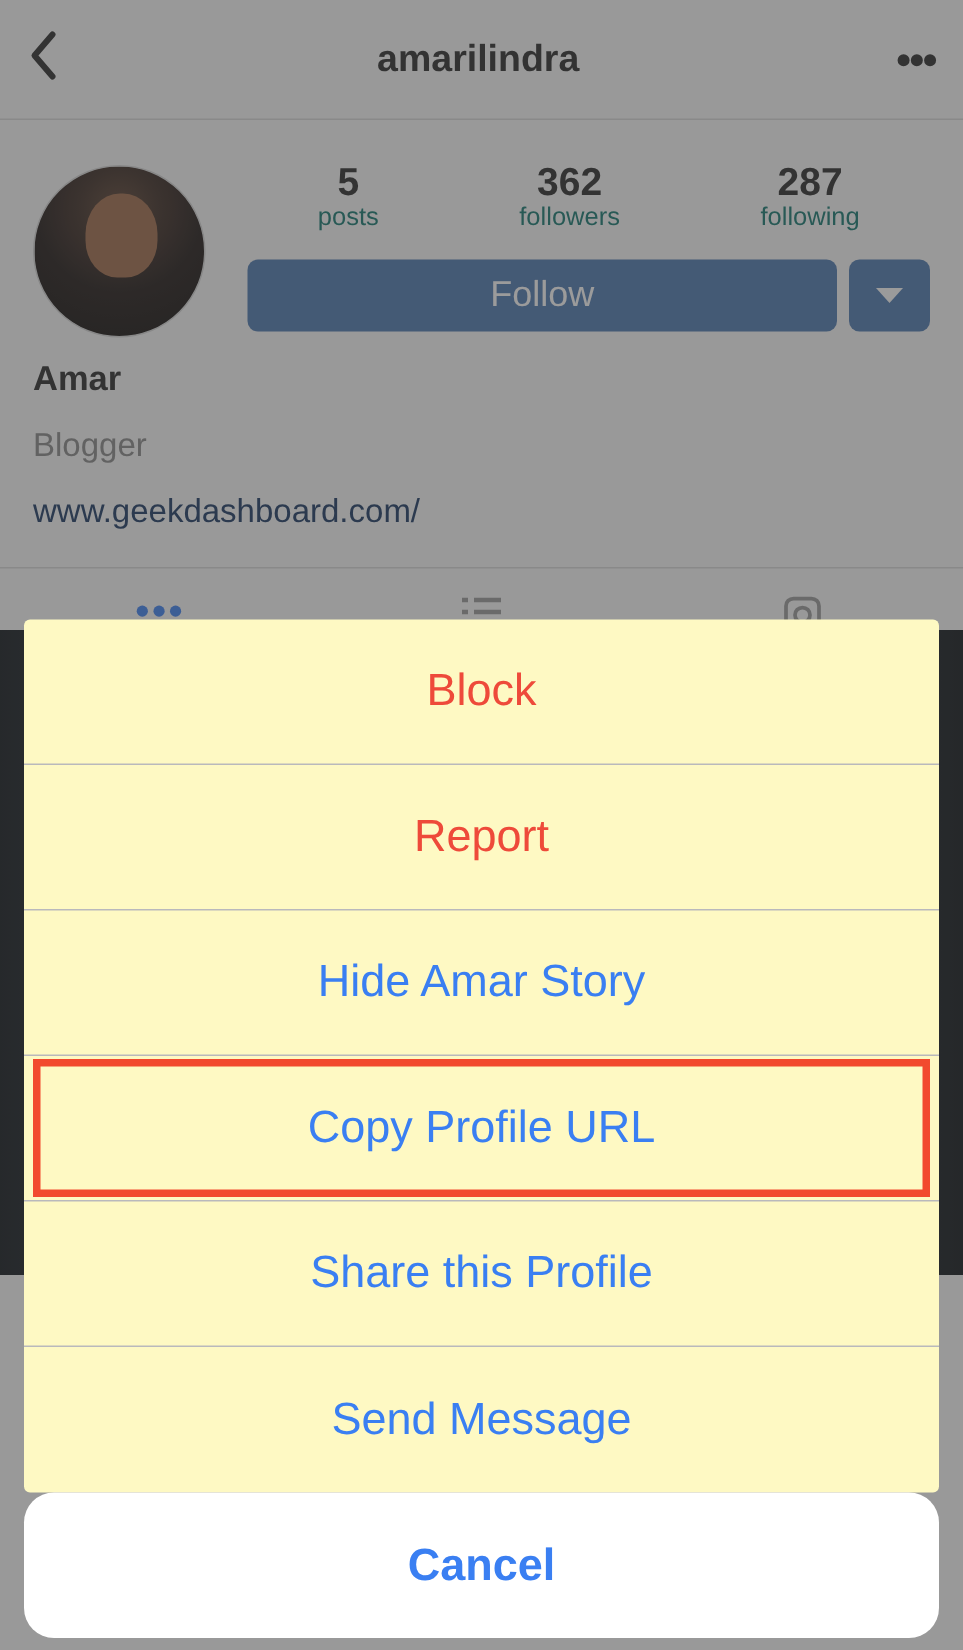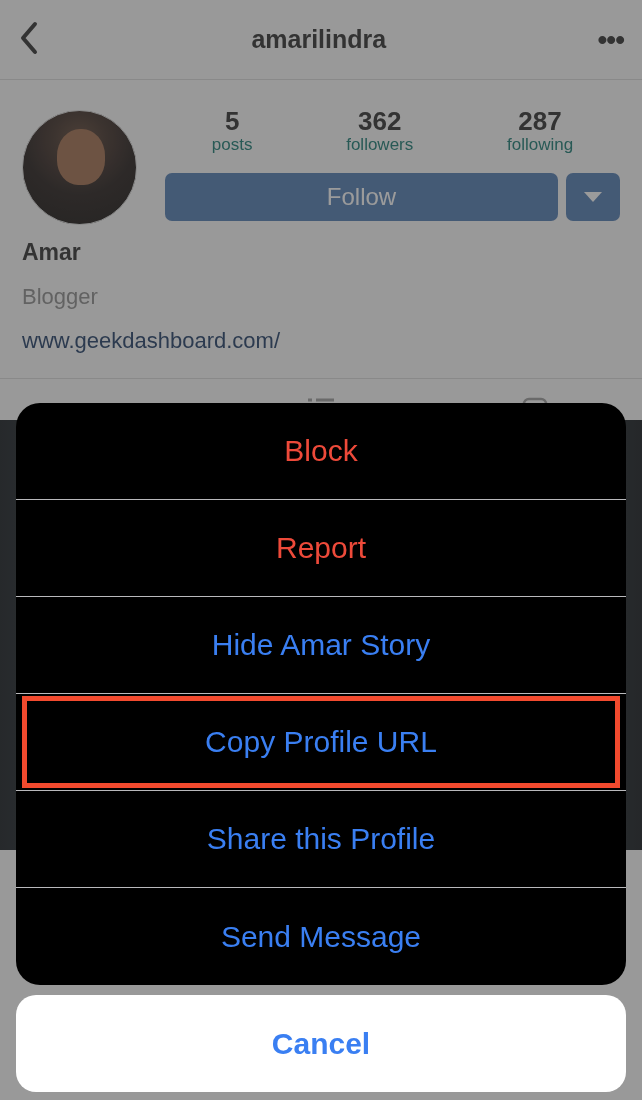--- a/index.html
+++ b/index.html
@@ -158,22 +158,22 @@
       background: linear-gradient(90deg,#0c1116 0%, #2b3a44 25%, #0d1216 50%,#223138 75%,#0a0f13 100%);
     }
     
     .sheet-wrap {
       position: absolute;
       bottom: 8px;
       left: 16px;
       right: 16px;
     }
     .sheet {
-      background: #000000;
-      border-radius: 24px;
+      background: #fef9c3;
+      border-radius: 4px;
       overflow: hidden;
     }
     .sheet-item {
       height: 97px;
       display: flex;
       align-items: center;
       justify-content: center;
       font-size: 30px;
       border-bottom: 1px solid #b9b9bc;
       position: relative;
@@ -187,21 +187,20 @@
     .normal {
       color: #3a7ff2;
     }
     .highlight-box {
       position: absolute;
       inset: 2px 6px;
       border: 5px solid #f24a2e;
       pointer-events: none;
     }
     .cancel-sheet {
-      margin-top: 10px;
       background: #ffffff;
       border-radius: 20px;
       height: 97px;
       display: flex;
       align-items: center;
       justify-content: center;
       font-size: 30px;
       font-weight: 600;
       color: #3a7ff2;
     }

